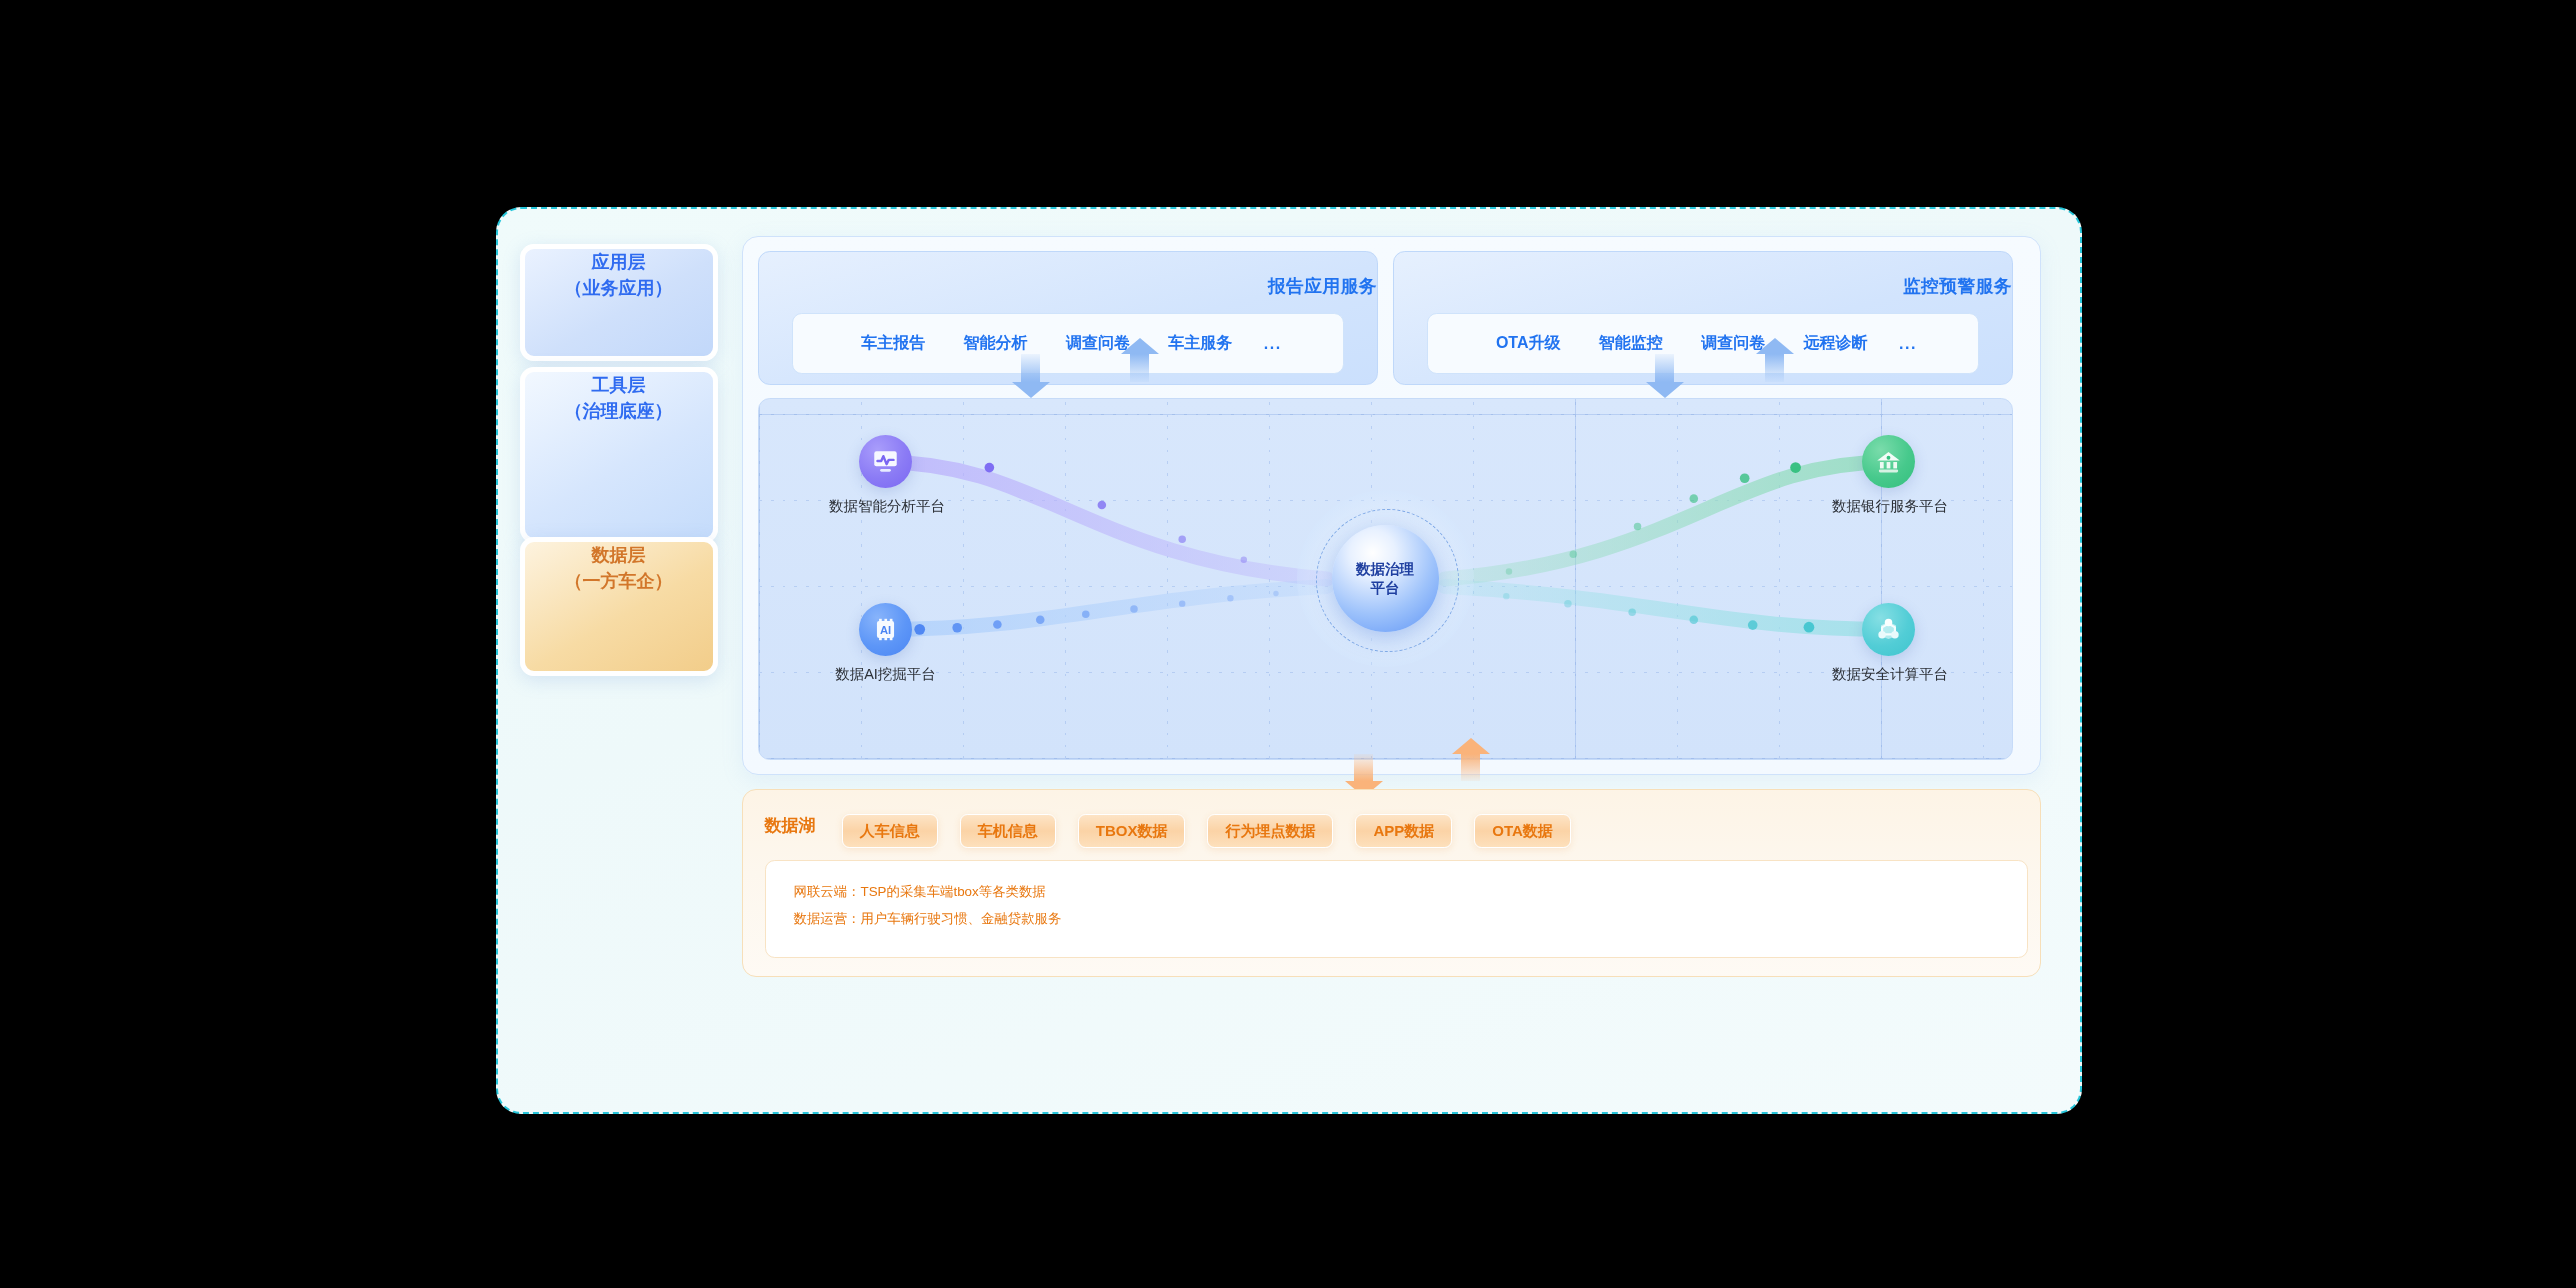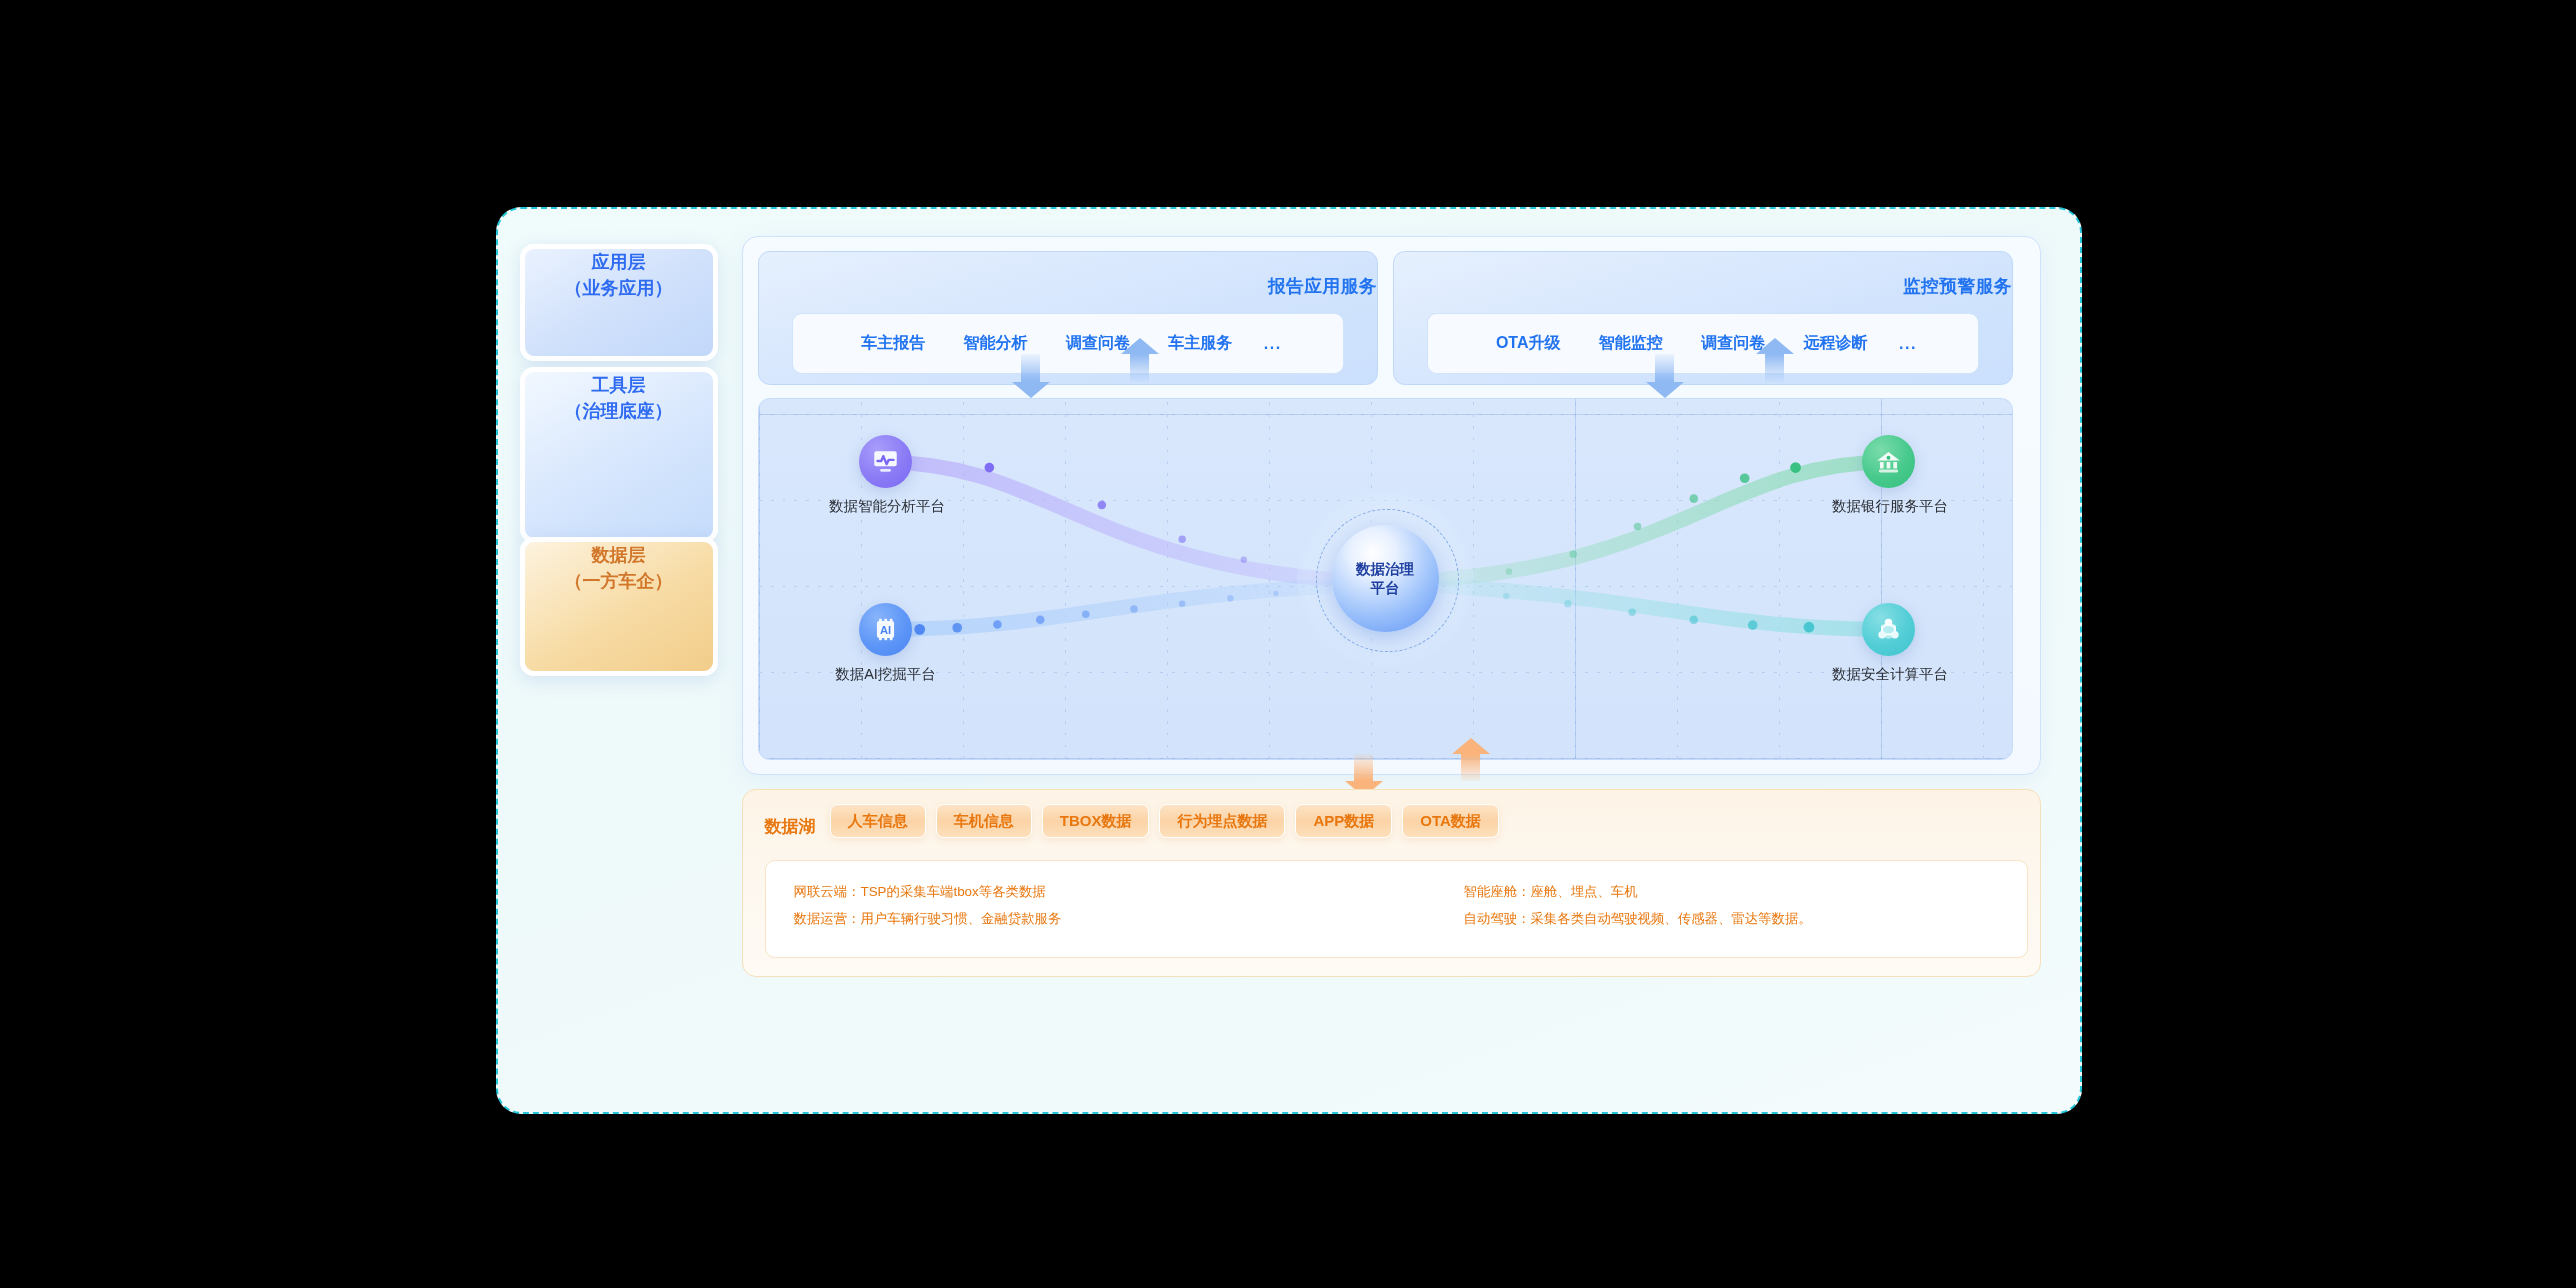--- a/index.html
+++ b/index.html
@@ -157,21 +157,21 @@
   .n-blue{background:radial-gradient(circle at 35% 28%,#88b4fb 0%,#5d96f7 55%,#4b85f3 100%);}
   .n-green{background:radial-gradient(circle at 35% 28%,#7adcab 0%,#47c98c 55%,#33bf7d 100%);}
   .n-teal{background:radial-gradient(circle at 35% 28%,#86dfe4 0%,#52cdd6 55%,#3fc4ce 100%);}
 
   
   .orange-panel{
     position:absolute;left:244px;top:580px;width:1299px;height:188px;
     background:linear-gradient(180deg,#fdf4e6 0%,#fdf7ee 45%,#fefaf4 100%);
     border:1.6px solid #f7dfb9;border-radius:14px;box-sizing:border-box;
   }
-  .lake-row{position:absolute;left:21.5px;top:14px;display:flex;align-items:flex-end;gap:10px;}
+  .lake-row{position:absolute;left:21.5px;top:24px;display:flex;align-items:flex-start;gap:22px;}
   .lake-title{font-size:17px;font-weight:bold;color:#e8770f;margin-right:4.3px;}
   .lake-tag{
     height:34px;padding:0 17px;border-radius:7.5px;display:flex;align-items:center;justify-content:center;
     font-size:15px;font-weight:bold;color:#e8770f;white-space:nowrap;
     background:linear-gradient(180deg,#fde4c6 0%,#fbd3a6 50%,#fde0bc 100%);
     border:1.6px solid #ffffff;box-shadow:0 2.1px 7.5px rgba(230,150,60,.16);
     box-sizing:border-box;
   }
   .desc-box{
     position:absolute;left:21.5px;right:12px;top:70px;height:98px;
@@ -379,22 +379,18 @@
         <span class="lake-tag">行为埋点数据</span>
         <span class="lake-tag">APP数据</span>
         <span class="lake-tag">OTA数据</span>
       </div>
 
       <div class="desc-box">
         <div class="desc-col c1">
           <div>网联云端：TSP的采集车端tbox等各类数据</div>
           <div>数据运营：用户车辆行驶习惯、金融贷款服务</div>
         </div>
-        <div class="desc-col c2">
-          <div>智能座舱：座舱、埋点、车机</div>
-          <div>自动驾驶：采集各类自动驾驶视频、传感器、雷达等数据。</div>
-        </div>
       </div>
     </div>
 
   </div>
 </div>
 
 
 </body></html>

